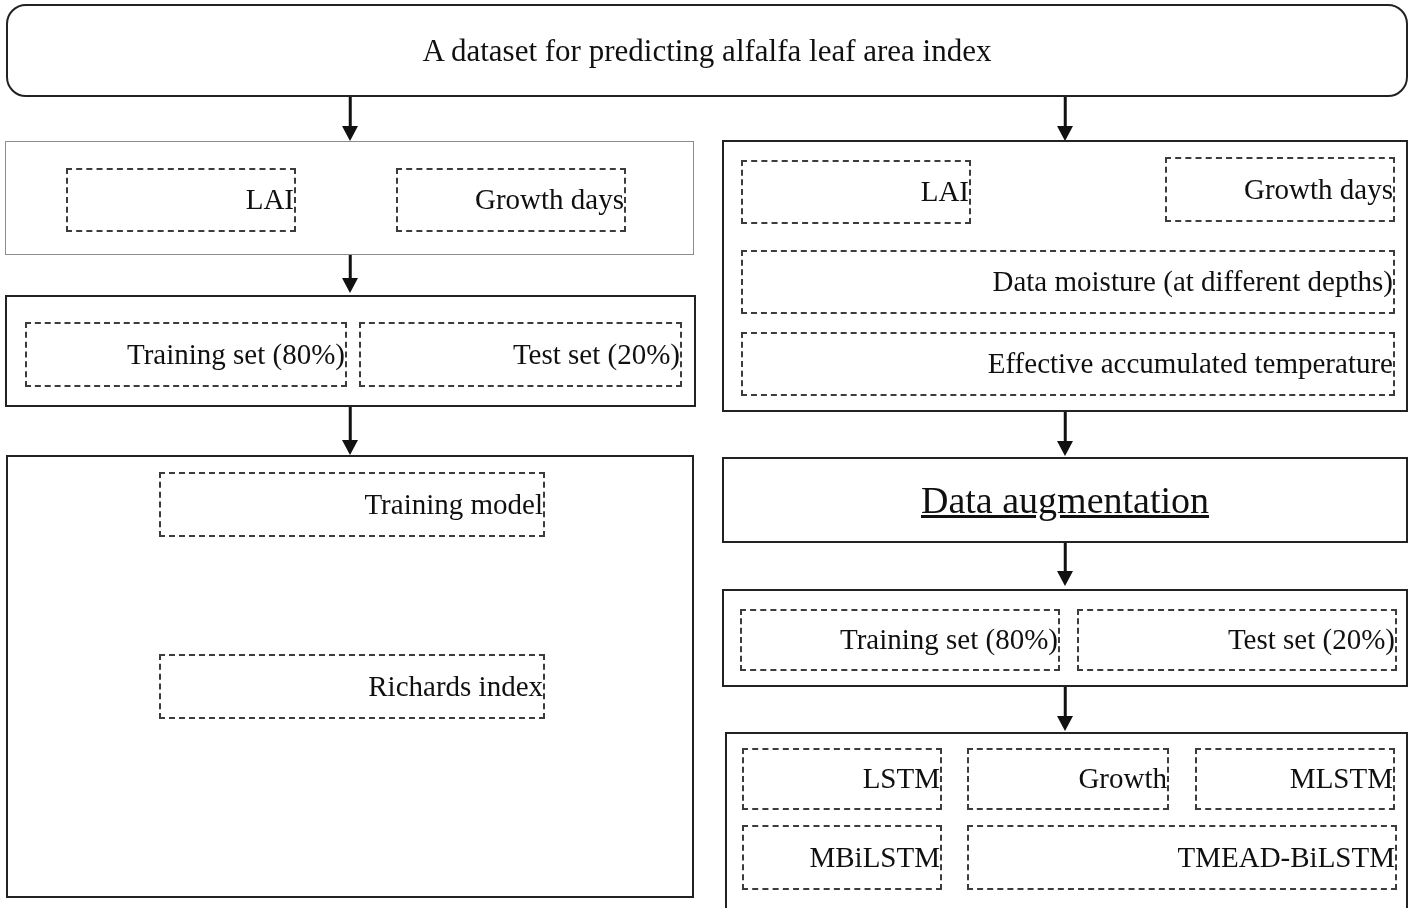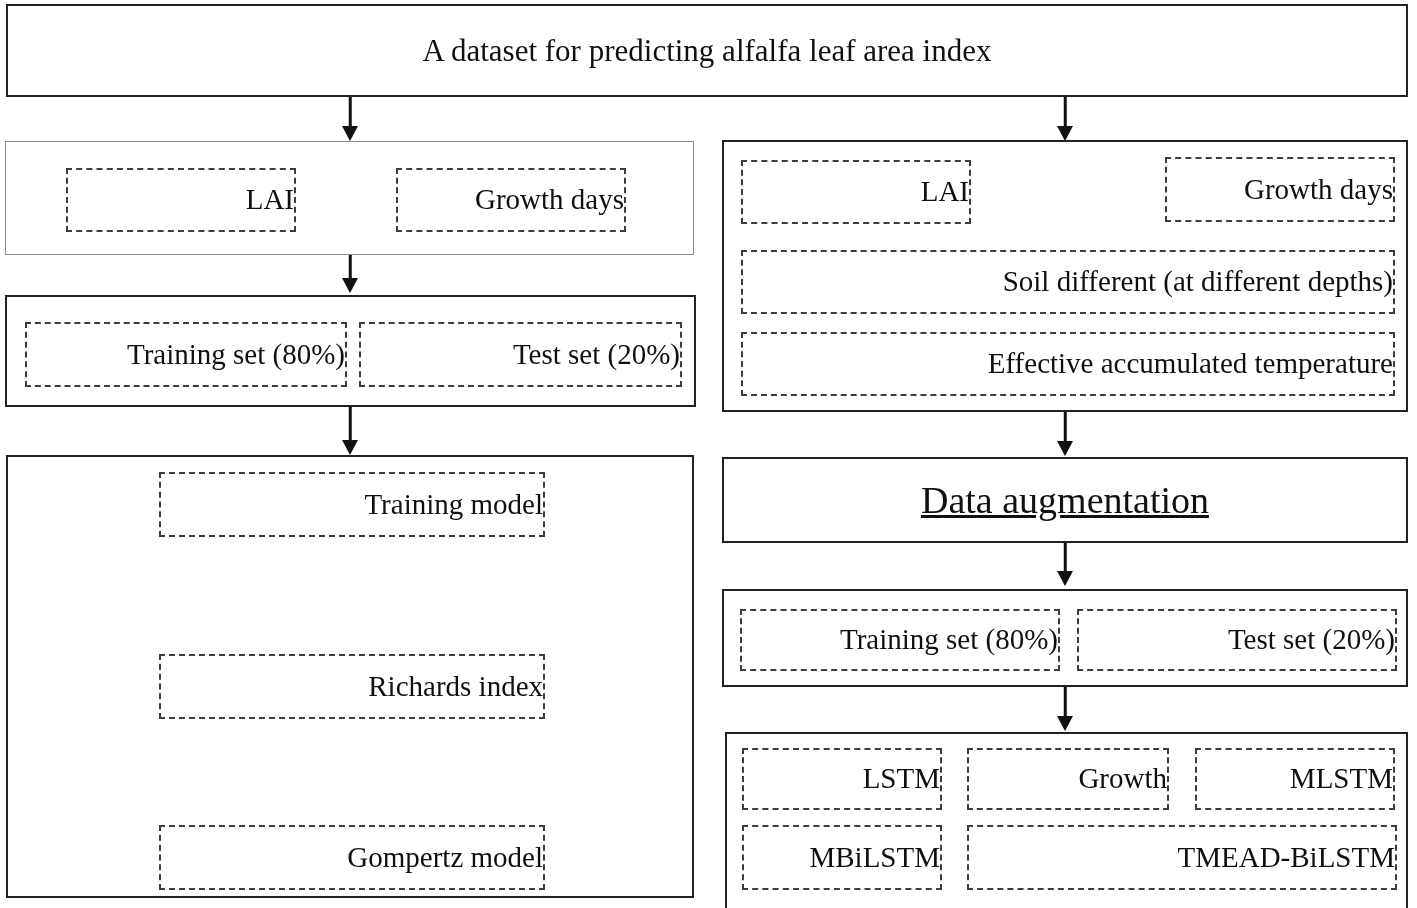--- a/index.html
+++ b/index.html
@@ -51,21 +51,21 @@
     border-left:8px solid transparent;
     border-right:8px solid transparent;
     border-top:15px solid var(--arrow);
   }
 </style>
 </head>
 <body>
 
 <div id="canvas">
 
-  <div class="node center" style="left:6px;top:4px;width:1402px;height:93px;">
+  <div class="node center" style="left:6px;top:4px;width:1402px;height:93px;border-radius:20px;">
     <span class="title-text">A dataset for predicting alfalfa leaf area index</span>
   </div>
 
   <div class="arrow" style="left:350px;top:97px;height:44px;">
     <div class="shaft"></div>
     <div class="head"></div>
   </div>
   <div class="arrow" style="left:1065px;top:97px;height:44px;">
     <div class="shaft"></div>
     <div class="head"></div>
@@ -99,34 +99,31 @@
     <div class="head"></div>
   </div>
 
   <div class="node" style="left:6px;top:455px;width:688px;height:443px;">
     <div class="dashed-box" style="left:151px;top:15px;width:386px;height:65px;">
       <span>Training model</span>
     </div>
     <div class="dashed-box" style="left:151px;top:197px;width:386px;height:65px;">
       <span>Richards index</span>
     </div>
-    <div class="dashed-box" style="left:151px;top:368px;width:386px;height:65px;">
-      <span>Gompertz model</span>
-    </div>
   </div>
 
   <div class="node" style="left:722px;top:140px;width:686px;height:272px;">
     <div class="dashed-box" style="left:17px;top:18px;width:230px;height:64px;">
       <span>LAI</span>
     </div>
     <div class="dashed-box" style="left:441px;top:15px;width:230px;height:65px;">
       <span>Growth days</span>
     </div>
     <div class="dashed-box" style="left:17px;top:108px;width:654px;height:64px;">
-      <span>Soil different (at different depths)</span>
+      <span>Data moisture (at different depths)</span>
     </div>
     <div class="dashed-box" style="left:17px;top:190px;width:654px;height:64px;">
       <span>Effective accumulated temperature</span>
     </div>
   </div>
 
   <div class="arrow" style="left:1065px;top:412px;height:44px;">
     <div class="shaft"></div>
     <div class="head"></div>
   </div>

